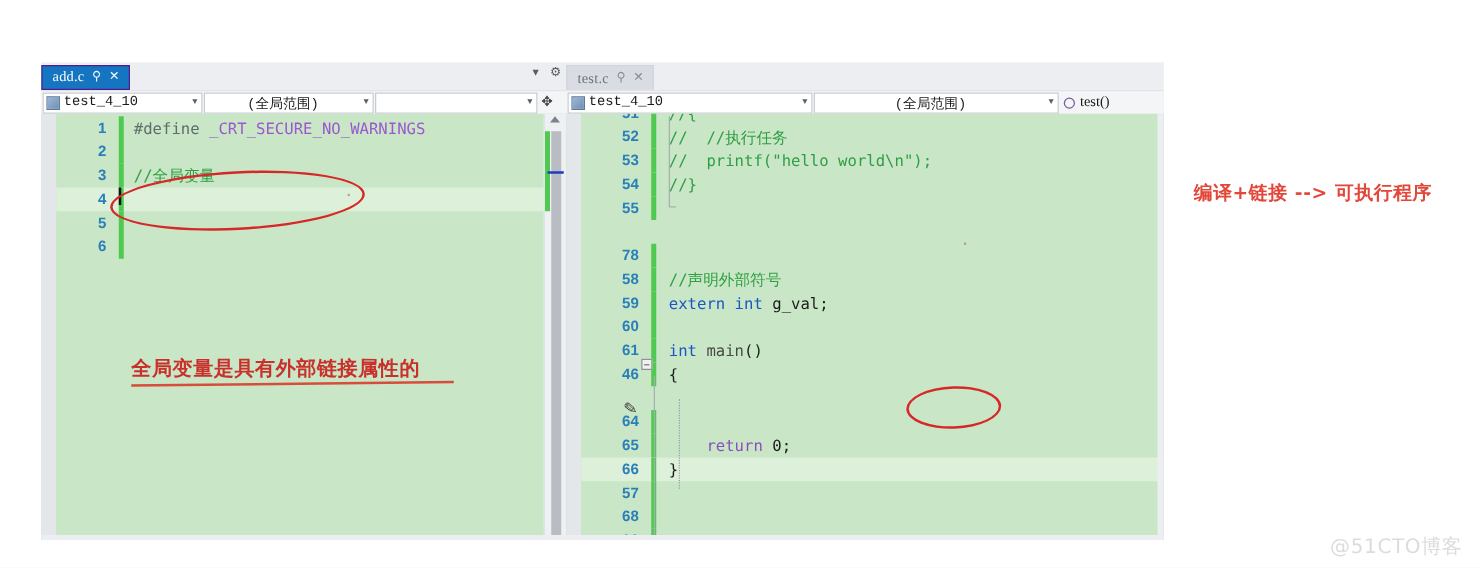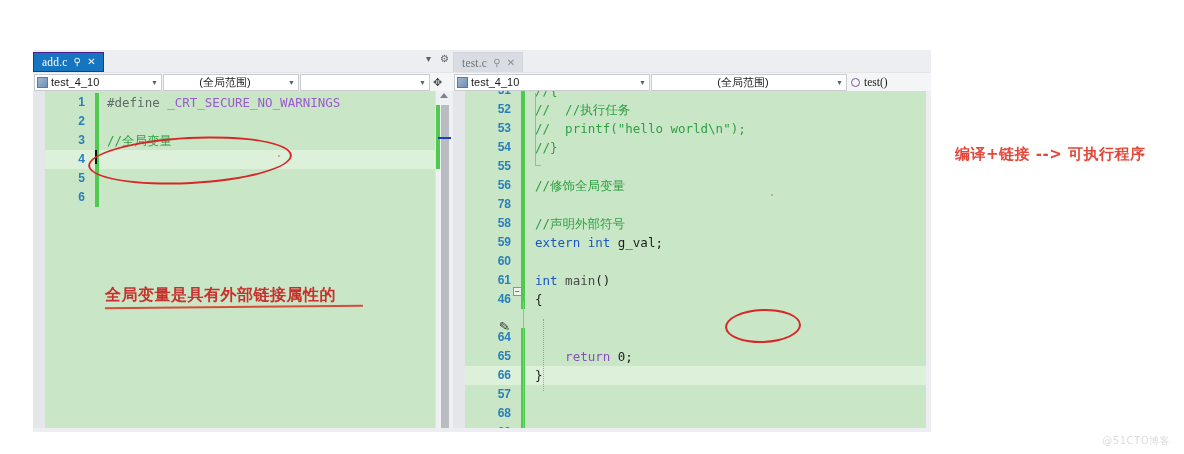--- a/index.html
+++ b/index.html
@@ -96,21 +96,21 @@
 
   .combo {
     height: 17px;
     box-sizing: border-box;
     background: #ffffff;
     border: 1px solid #c8ccd2;
     display: flex;
     align-items: center;
     justify-content: space-between;
     font-size: 11px;
-    font-family: Liberation Sans, sans-serif;
+    font-family: Liberation Mono, monospace;
     color: #1a1a1a;
     padding: 0 3px 0 2px;
     margin-left: 1px;
     white-space: nowrap;
     overflow: hidden;
   }
   .combo .caret {
     font-size: 7px;
     color: #5c6066;
     padding-left: 4px;
@@ -367,21 +367,21 @@
     font-size: 15px;
     color: #e2483a;
     letter-spacing: .5px;
   }
 
   
   .watermark {
     position: absolute;
     right: 14px;
     bottom: 6px;
-    font-size: 10px;
+    font-size: 16px;
     color: #dcdcdc;
     letter-spacing: .5px;
     font-family: "DejaVu Sans", sans-serif;
   }
 
   .subtle-dot {
     position: absolute;
     width: 2px; height: 2px;
     background: #b07070;
     border-radius: 50%;
@@ -491,21 +491,20 @@
   </div>
 
   <div class="editor right">
     <div class="gutter-pad"></div>
     <div class="code-area" id="right-code">
         <div class="line" style="top: -10px; position: absolute; left: 0px; right: 0px;"><span class="lno">51</span><span class="chbar"></span><span class="txt"><span class="t-cmt">//{</span></span></div>
         <div class="line" style="top: 9px; position: absolute; left: 0px; right: 0px;"><span class="lno">52</span><span class="chbar"></span><span class="txt"><span class="t-cmt">//  //执行任务</span></span></div>
         <div class="line" style="top: 28px; position: absolute; left: 0px; right: 0px;"><span class="lno">53</span><span class="chbar"></span><span class="txt"><span class="t-cmt">//  printf("hello world\n");</span></span></div>
         <div class="line" style="top: 47px; position: absolute; left: 0px; right: 0px;"><span class="lno">54</span><span class="chbar"></span><span class="txt"><span class="t-cmt">//}</span></span></div>
         <div class="line" style="top: 66px; position: absolute; left: 0px; right: 0px;"><span class="lno">55</span><span class="chbar"></span><span class="txt"></span></div>
-        <div class="line" style="top: 85px; position: absolute; left: 0px; right: 0px;"><span class="lno">56</span><span class="chbar"></span><span class="txt"><span class="t-cmt">//修饰全局变量</span></span></div>
         <div class="line" style="top: 104px; position: absolute; left: 0px; right: 0px;"><span class="lno">78</span><span class="chbar"></span><span class="txt"></span></div>
         <div class="line" style="top: 123px; position: absolute; left: 0px; right: 0px;"><span class="lno">58</span><span class="chbar"></span><span class="txt"><span class="t-cmt">//声明外部符号</span></span></div>
         <div class="line" style="top: 142px; position: absolute; left: 0px; right: 0px;"><span class="lno">59</span><span class="chbar"></span><span class="txt"><span class="t-kw">extern</span><span class="t-id"> </span><span class="t-kw">int</span><span class="t-id"> g_val;</span></span></div>
         <div class="line" style="top: 161px; position: absolute; left: 0px; right: 0px;"><span class="lno">60</span><span class="chbar"></span><span class="txt"></span></div>
         <div class="line" style="top: 180px; position: absolute; left: 0px; right: 0px;"><span class="lno">61</span><span class="chbar"></span><span class="txt"><span class="t-kw">int</span><span class="t-id"> </span><span class="t-fn">main</span><span class="t-punc">()</span></span></div>
         <div class="line" style="top: 199px; position: absolute; left: 0px; right: 0px;"><span class="lno">46</span><span class="chbar"></span><span class="txt"><span class="t-punc">{</span></span></div>
         <div class="line" style="top: 237px; position: absolute; left: 0px; right: 0px;"><span class="lno">64</span><span class="chbar"></span><span class="txt"></span></div>
         <div class="line" style="top: 256px; position: absolute; left: 0px; right: 0px;"><span class="lno">65</span><span class="chbar"></span><span class="txt"><span class="t-id">    </span><span class="t-kw2">return</span><span class="t-id"> </span><span class="t-num">0</span><span class="t-punc">;</span></span></div>
         <div class="line hl-line" style="top: 275px; position: absolute; left: 0px; right: 0px;"><span class="lno">66</span><span class="chbar"></span><span class="txt"><span class="t-punc">}</span></span></div>
         <div class="line" style="top: 294px; position: absolute; left: 0px; right: 0px;"><span class="lno">57</span><span class="chbar"></span><span class="txt"></span></div>

